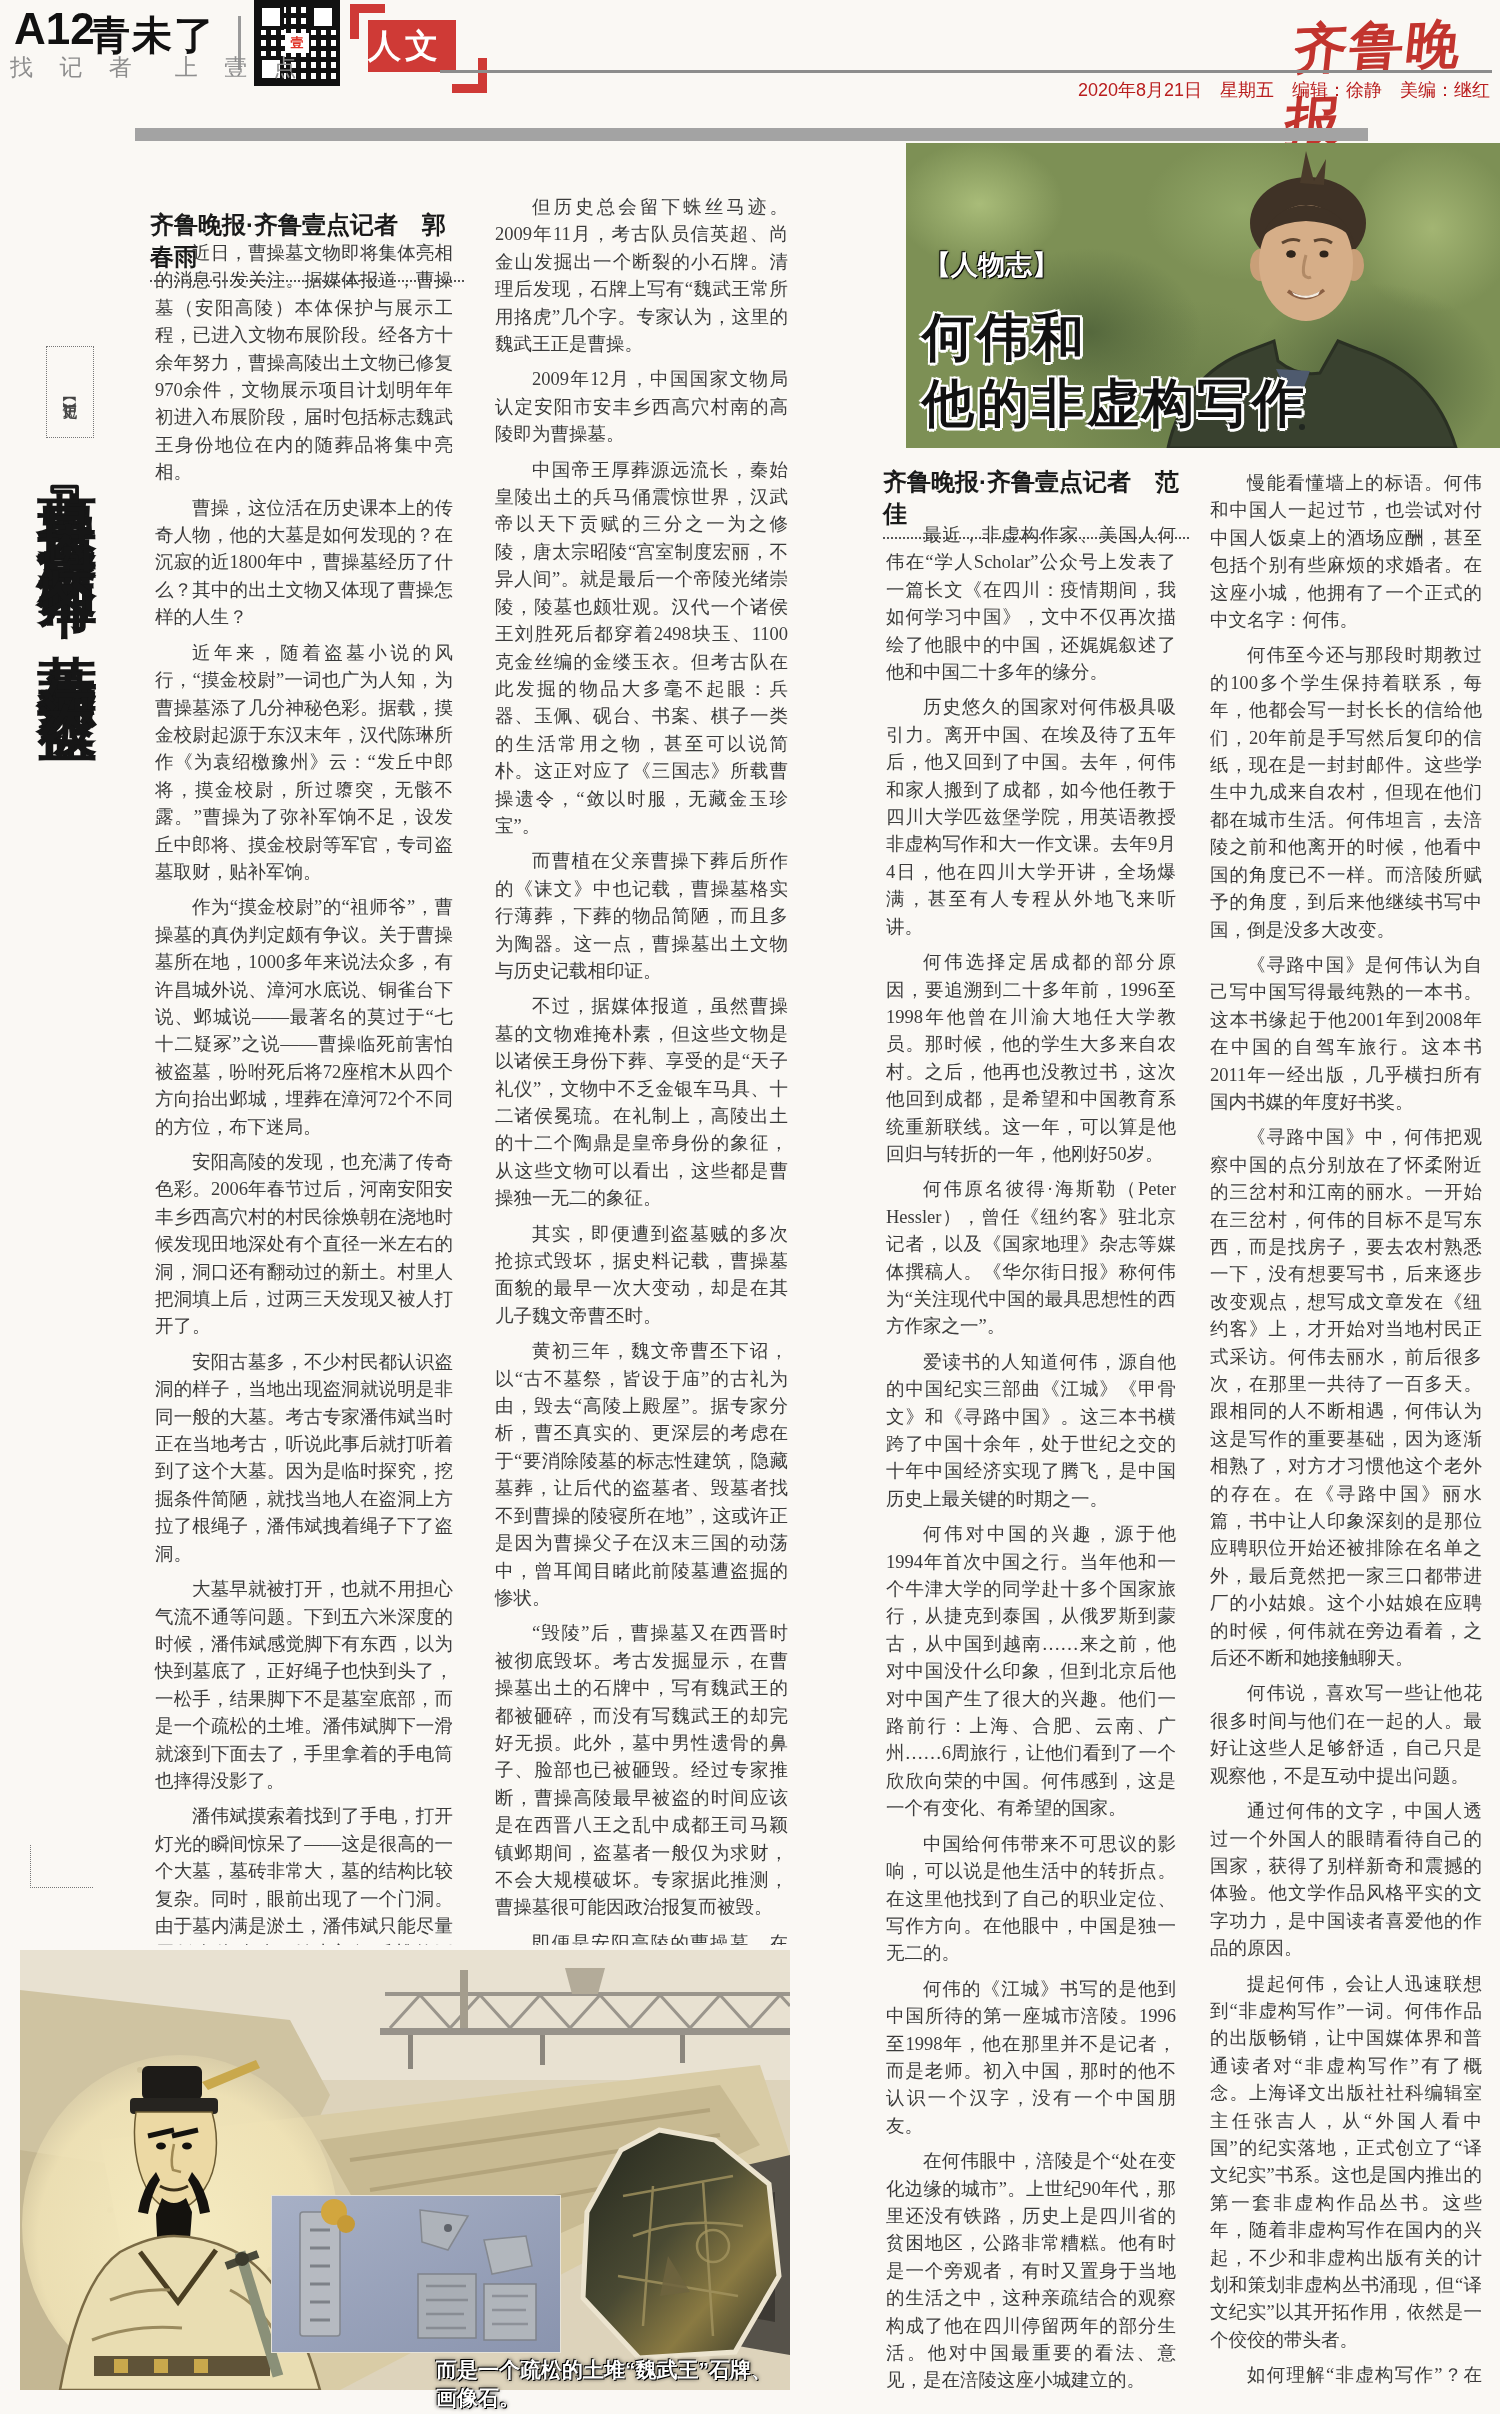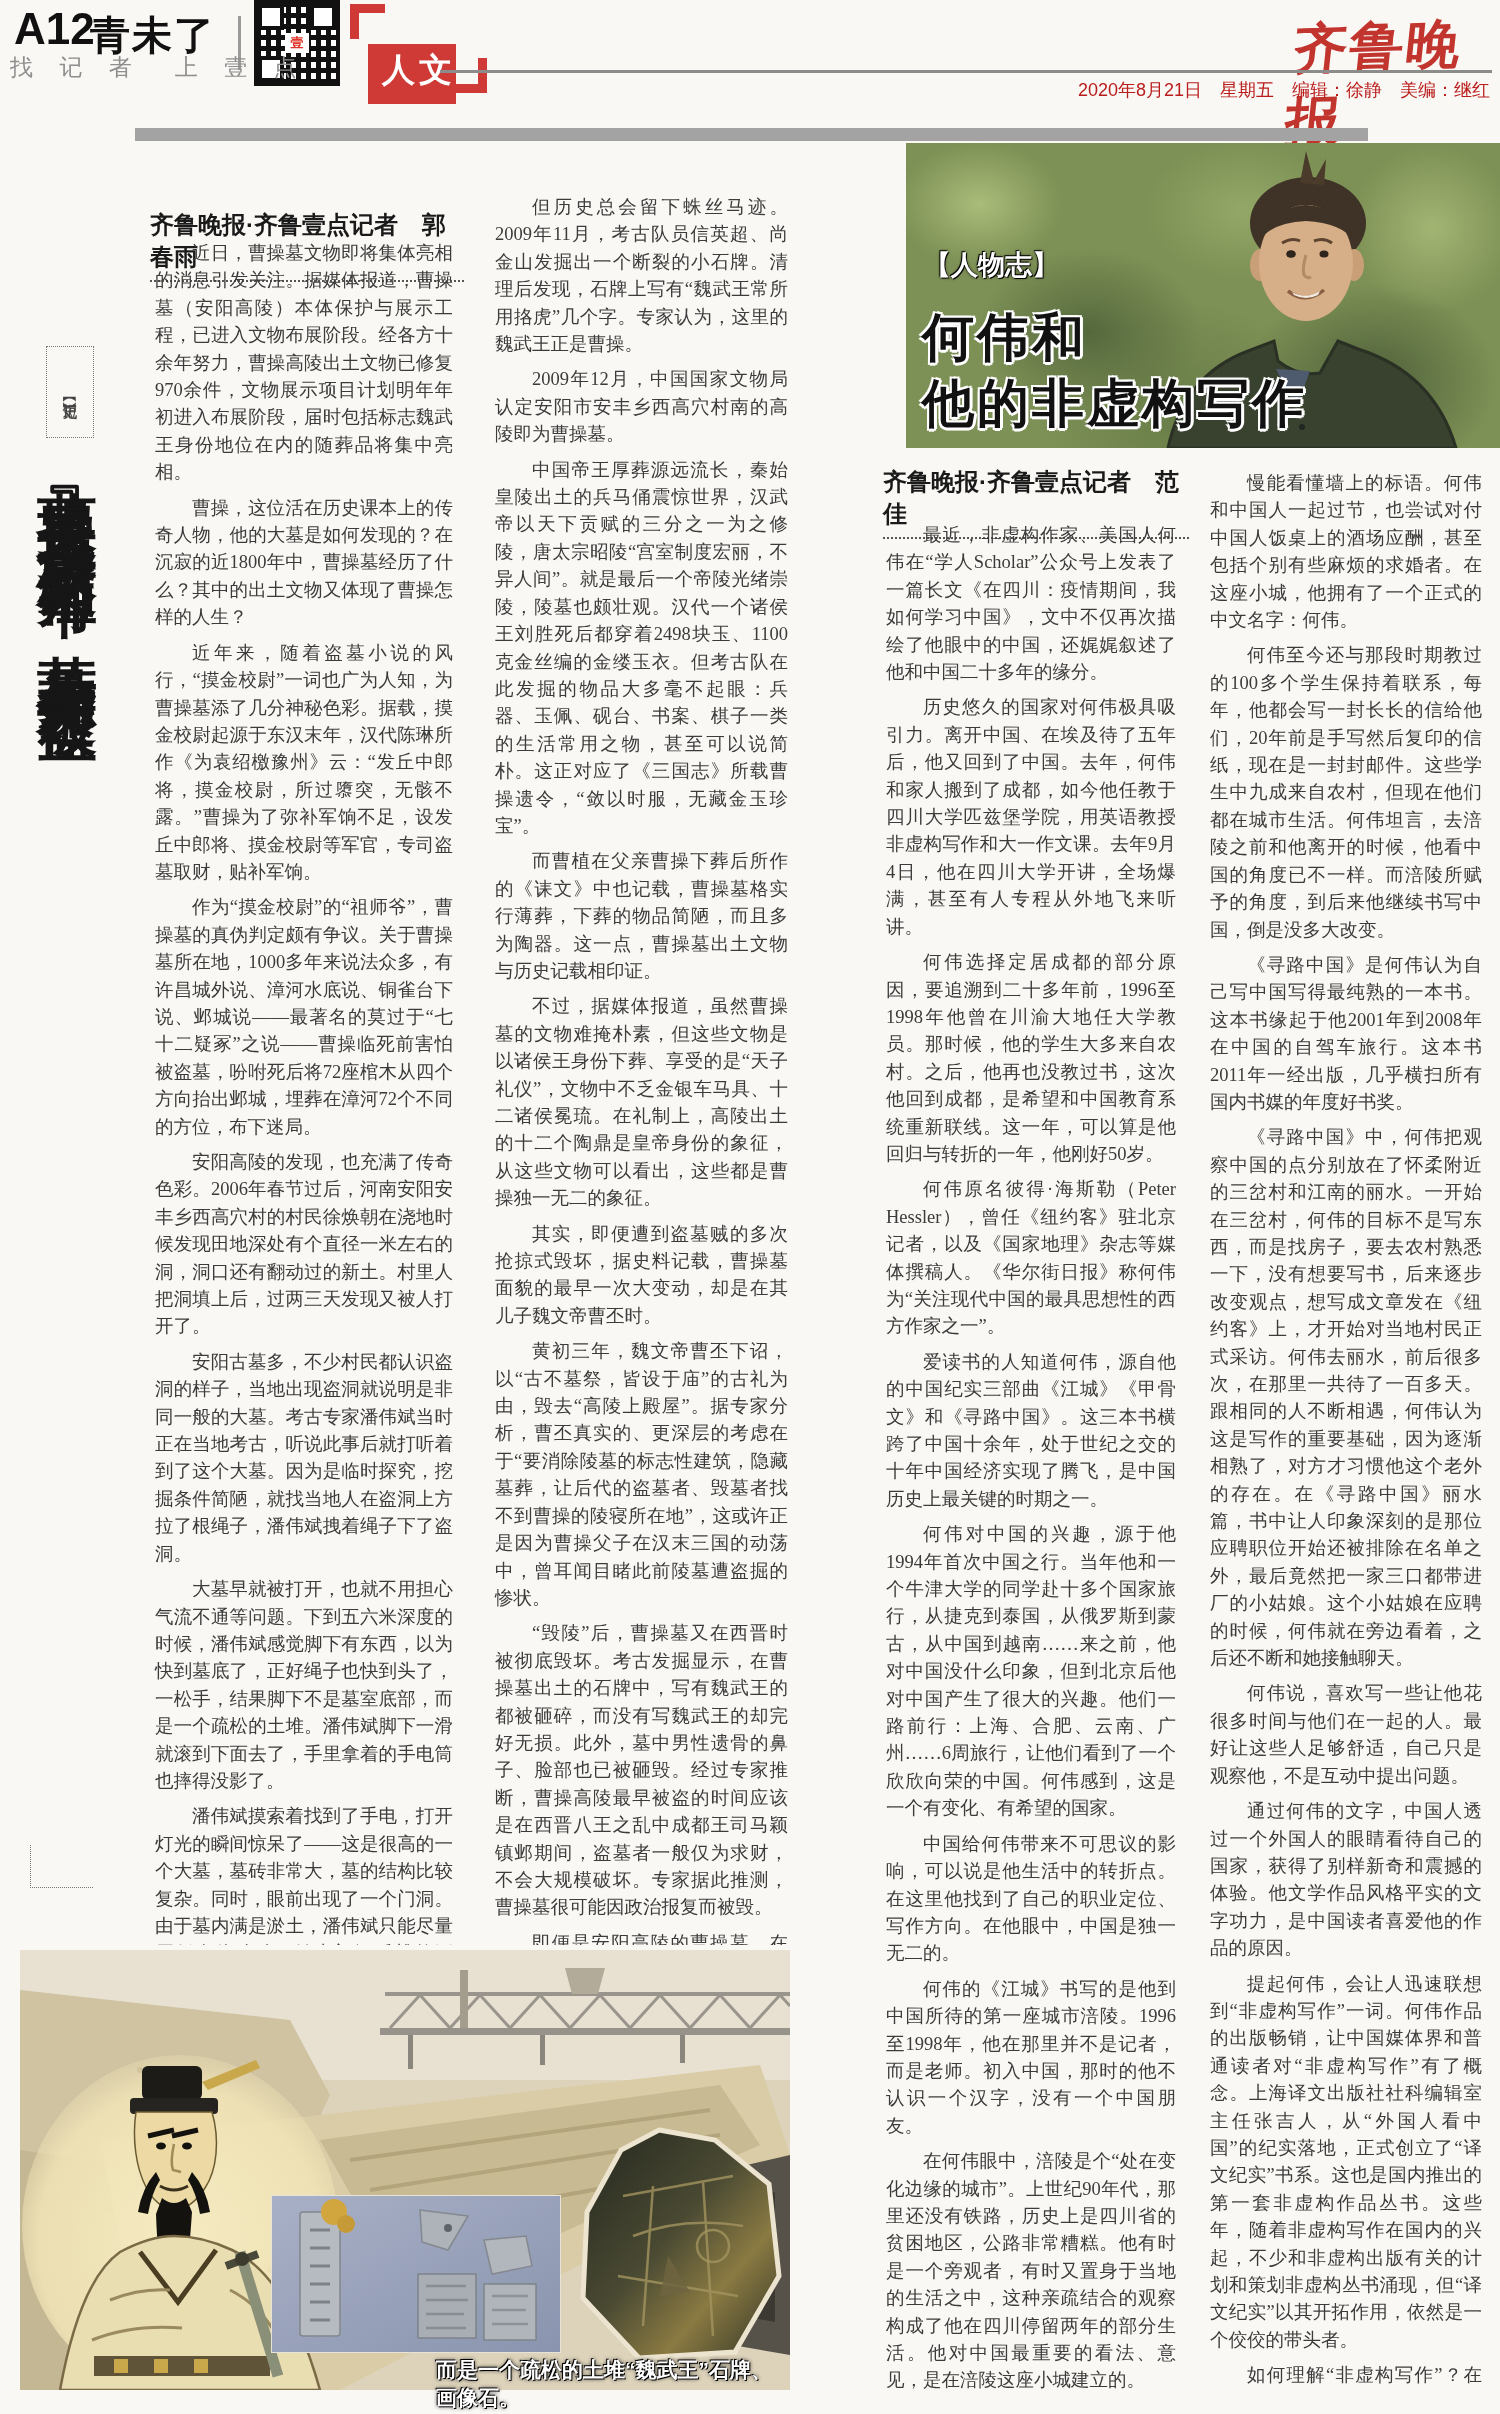--- a/index.html
+++ b/index.html
@@ -15,23 +15,23 @@
   .qr{left:256px;top:2px;width:82px;height:82px;background:
       repeating-linear-gradient(0deg,#111 0 5px,transparent 5px 11px),
       repeating-linear-gradient(90deg,#111 0 5px,#fff 5px 10px);outline:2px solid #111;}
   .qr .finder{position:absolute;width:18px;height:18px;border:4px solid #111;background:#fff;}
   .qr .f1{left:2px;top:2px}.qr .f2{right:2px;top:2px}.qr .f3{left:2px;bottom:2px}
   .qr .center{position:absolute;left:29px;top:31px;width:24px;height:20px;background:#fff;
       color:#e03226;font-size:13px;font-weight:bold;text-align:center;line-height:20px;
       font-family:"Liberation Sans",sans-serif;}
   .bracket-tl{left:350px;top:4px;width:26px;height:26px;border-left:9px solid #cf3a36;border-top:9px solid #cf3a36;}
   .bracket-br{left:452px;top:58px;width:26px;height:26px;border-right:9px solid #cf3a36;border-bottom:9px solid #cf3a36;}
-  .category-box{left:368px;top:20px;width:88px;height:60px;background:#cf3a36;color:#fff;
+  .category-box{left:368px;top:20px;width:88px;height:52px;background:#cf3a36;color:#fff;
       font-family:"Liberation Sans","DejaVu Sans",sans-serif;font-weight:bold;font-size:33px;
-      text-align:right;line-height:52px;letter-spacing:4px;margin-top:24px;}
+      text-align:left;line-height:52px;letter-spacing:4px;}
   .slogan{left:10px;top:52px;font-size:23px;color:#8e8e8e;letter-spacing:10px;
       font-family:"Liberation Sans",sans-serif;}
   .masthead{left:1290px;top:10px;font-size:54px;font-weight:bold;color:#c2342e;
       font-family:"Liberation Serif",serif;transform:skewX(-8deg) rotate(-2deg);letter-spacing:2px;}
   .hdr-rule{left:440px;top:70px;width:1052px;height:3px;background:#8c8c8c;}
   .dateline{left:960px;top:78px;width:530px;text-align:right;font-size:18px;color:#b91c1c;
       font-family:"Liberation Sans",sans-serif;}
   .gray-bar{left:135px;top:128px;width:1233px;height:13px;background:#a3a3a3;}
   
   .tag-box{left:46px;top:346px;width:46px;height:90px;border:1px dotted #777;

